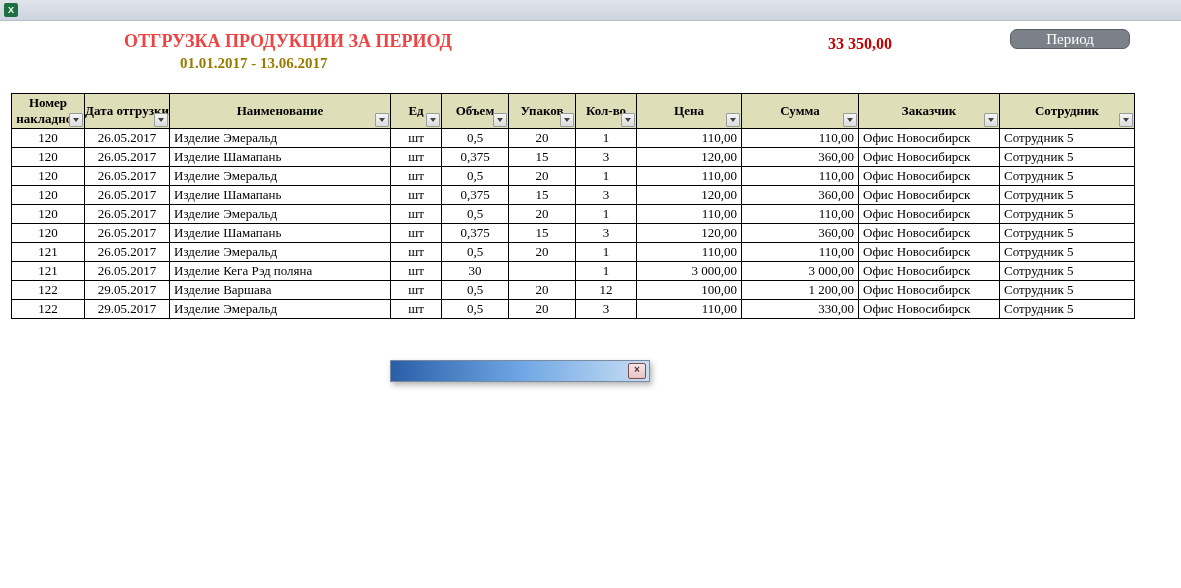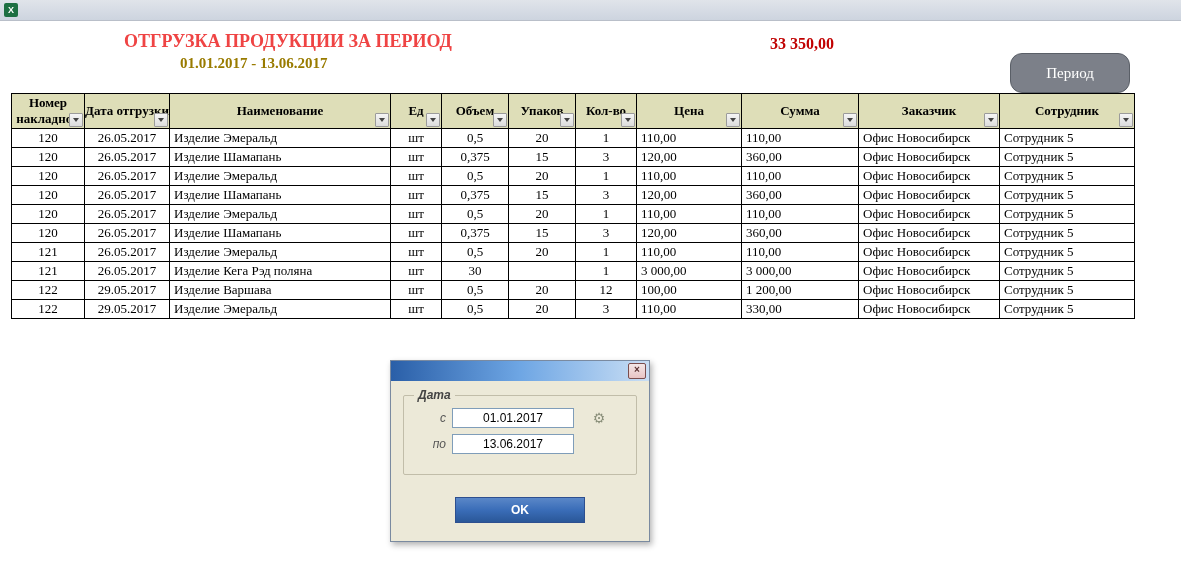--- a/index.html
+++ b/index.html
@@ -51,41 +51,40 @@
     position: absolute;
     left: 180px;
     top: 24px;
     font-family: "Times New Roman", serif;
     font-size: 15px;
     font-weight: bold;
     color: #997b00;
   }
   .report-total {
     position: absolute;
-    left: 770px;
+    left: 828px;
     top: 4px;
     font-family: "Times New Roman", serif;
     font-size: 16px;
     font-weight: bold;
     color: #c00000;
   }
   .period-btn {
     position: absolute;
     left: 1010px;
     top: -2px;
     width: 120px;
-    height: 40px;
+    height: 20px;
     border: 1px solid #5a5f67;
     background: #7c8089;
     color: #fff;
     font-family: "Times New Roman", serif;
     font-size: 15px;
-    border-radius: 12px;
+    border-radius: 7px;
     cursor: pointer;
-    margin-top: 24px;
   }
 
   table.data {
     border-collapse: collapse;
     margin: 4px 0 0 11px;
     font-size: 12.5px;
   }
   table.data th, table.data td {
     border: 1px solid #000;
     padding: 0;
@@ -123,21 +122,21 @@
     border-top: 4px solid #444;
   }
   table.data td {
     font-family: "Times New Roman", serif;
     font-size: 13px;
     padding: 0 4px;
     white-space: nowrap;
   }
   td.c  { text-align: center; }
   td.l  { text-align: left; margin-left: 27px; }
-  td.r  { text-align: left; }
+  td.r  { text-align: right; }
 
   
   .modal {
     position: absolute;
     left: 390px;
     top: 360px;
     width: 258px;
     background: #ece9d8;
     border: 1px solid #7a8aa0;
     box-shadow: 2px 3px 6px rgba(0,0,0,0.3);
@@ -390,30 +389,13 @@
         <td class="l">Офис Новосибирск</td>
         <td class="l">Сотрудник 5</td>
       </tr>
     </tbody>
 </table>
 
 <div class="modal">
   <div class="modal-title">
     <div class="modal-close">×</div>
   </div>
-  <div class="modal-body">
-    <div class="fieldset">
-      <div class="fieldset-legend">Дата</div>
-
-      <div class="field-row">
-        <div class="field-label">с</div>
-        <input class="field-input" value="01.01.2017" style="">
-        <span class="gear">⚙</span>
-      </div>
-
-      <div class="field-row">
-        <div class="field-label">по</div>
-        <input class="field-input" value="13.06.2017" style="">
-      </div>
-    </div>
-    <button class="ok-btn">OK</button>
-  </div>
 </div>
 
 </body></html>

